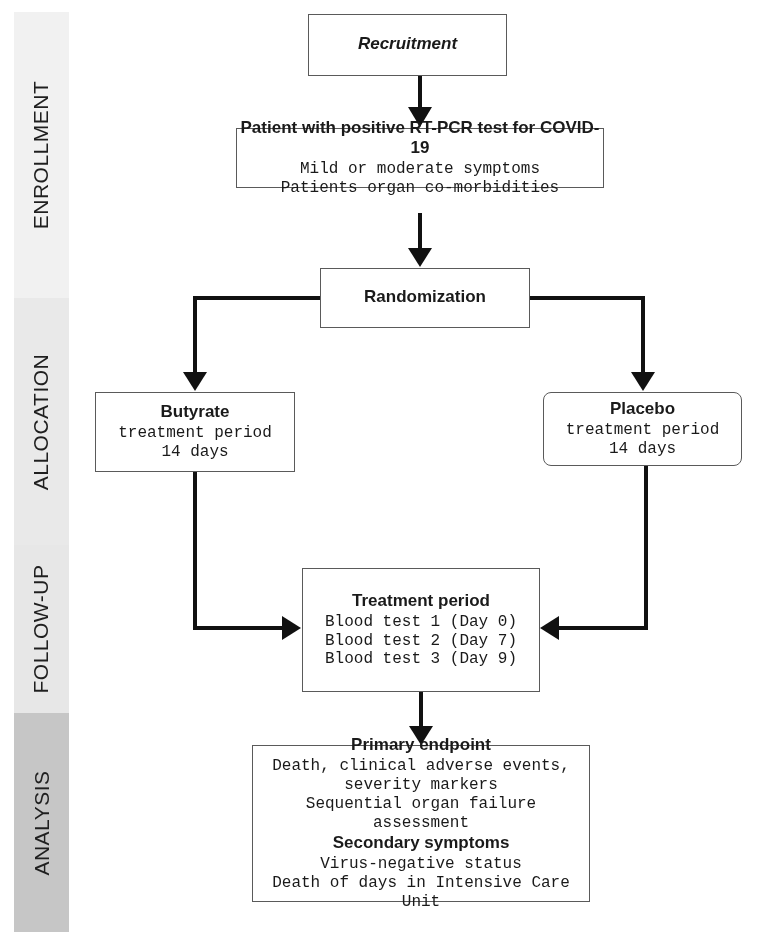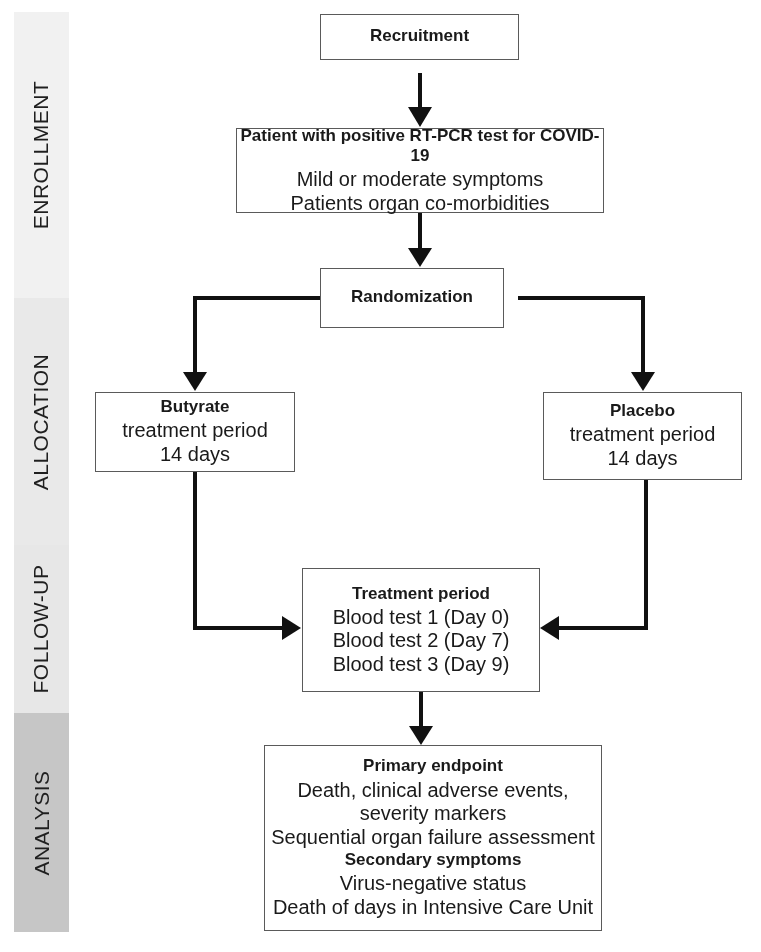--- a/index.html
+++ b/index.html
@@ -60,29 +60,29 @@
     border: 1px solid #5a5a5a;
     box-sizing: border-box;
     display: flex;
     flex-direction: column;
     align-items: center;
     justify-content: center;
     text-align: center;
     line-height: 1.18;
   }
   .box-title { font-weight: bold; font-size: 17px; margin-bottom: 2px; }
-  .box-line  { font-size: 20px; }
+  .box-line  { font-size: 16px; font-family: Liberation Mono, monospace; }
 
-  .box-recruitment   { left: 320px; top: 14px;  width: 199px; height: 46px; }
-  .box-eligibility   { left: 236px; top: 128px; width: 368px; height: 85px; }
-  .box-randomization { left: 320px; top: 268px; width: 184px; height: 60px; }
+  .box-recruitment   { left: 308px; top: 14px;  width: 199px; height: 62px; font-style: italic; }
+  .box-eligibility   { left: 236px; top: 128px; width: 368px; height: 60px; }
+  .box-randomization { left: 320px; top: 268px; width: 210px; height: 60px; }
   .box-butyrate      { left: 95px;  top: 392px; width: 200px; height: 80px; }
-  .box-placebo       { left: 543px; top: 392px; width: 199px; height: 88px; }
+  .box-placebo       { left: 543px; top: 392px; width: 199px; height: 74px; border-radius: 8px; }
   .box-followup      { left: 302px; top: 568px; width: 238px; height: 124px; }
-  .box-analysis      { left: 252px; top: 745px; width: 338px; height: 186px; margin-left: 12px; }
+  .box-analysis      { left: 252px; top: 745px; width: 338px; height: 157px; }
 </style>
 </head>
 <body>
 
 <div class="canvas">
 
   <div class="band band-enrollment" style="background: rgb(241, 241, 241);">
     <span class="band-label">ENROLLMENT</span>
   </div>
   <div class="band band-allocation" style="background: rgb(233, 233, 233);">

